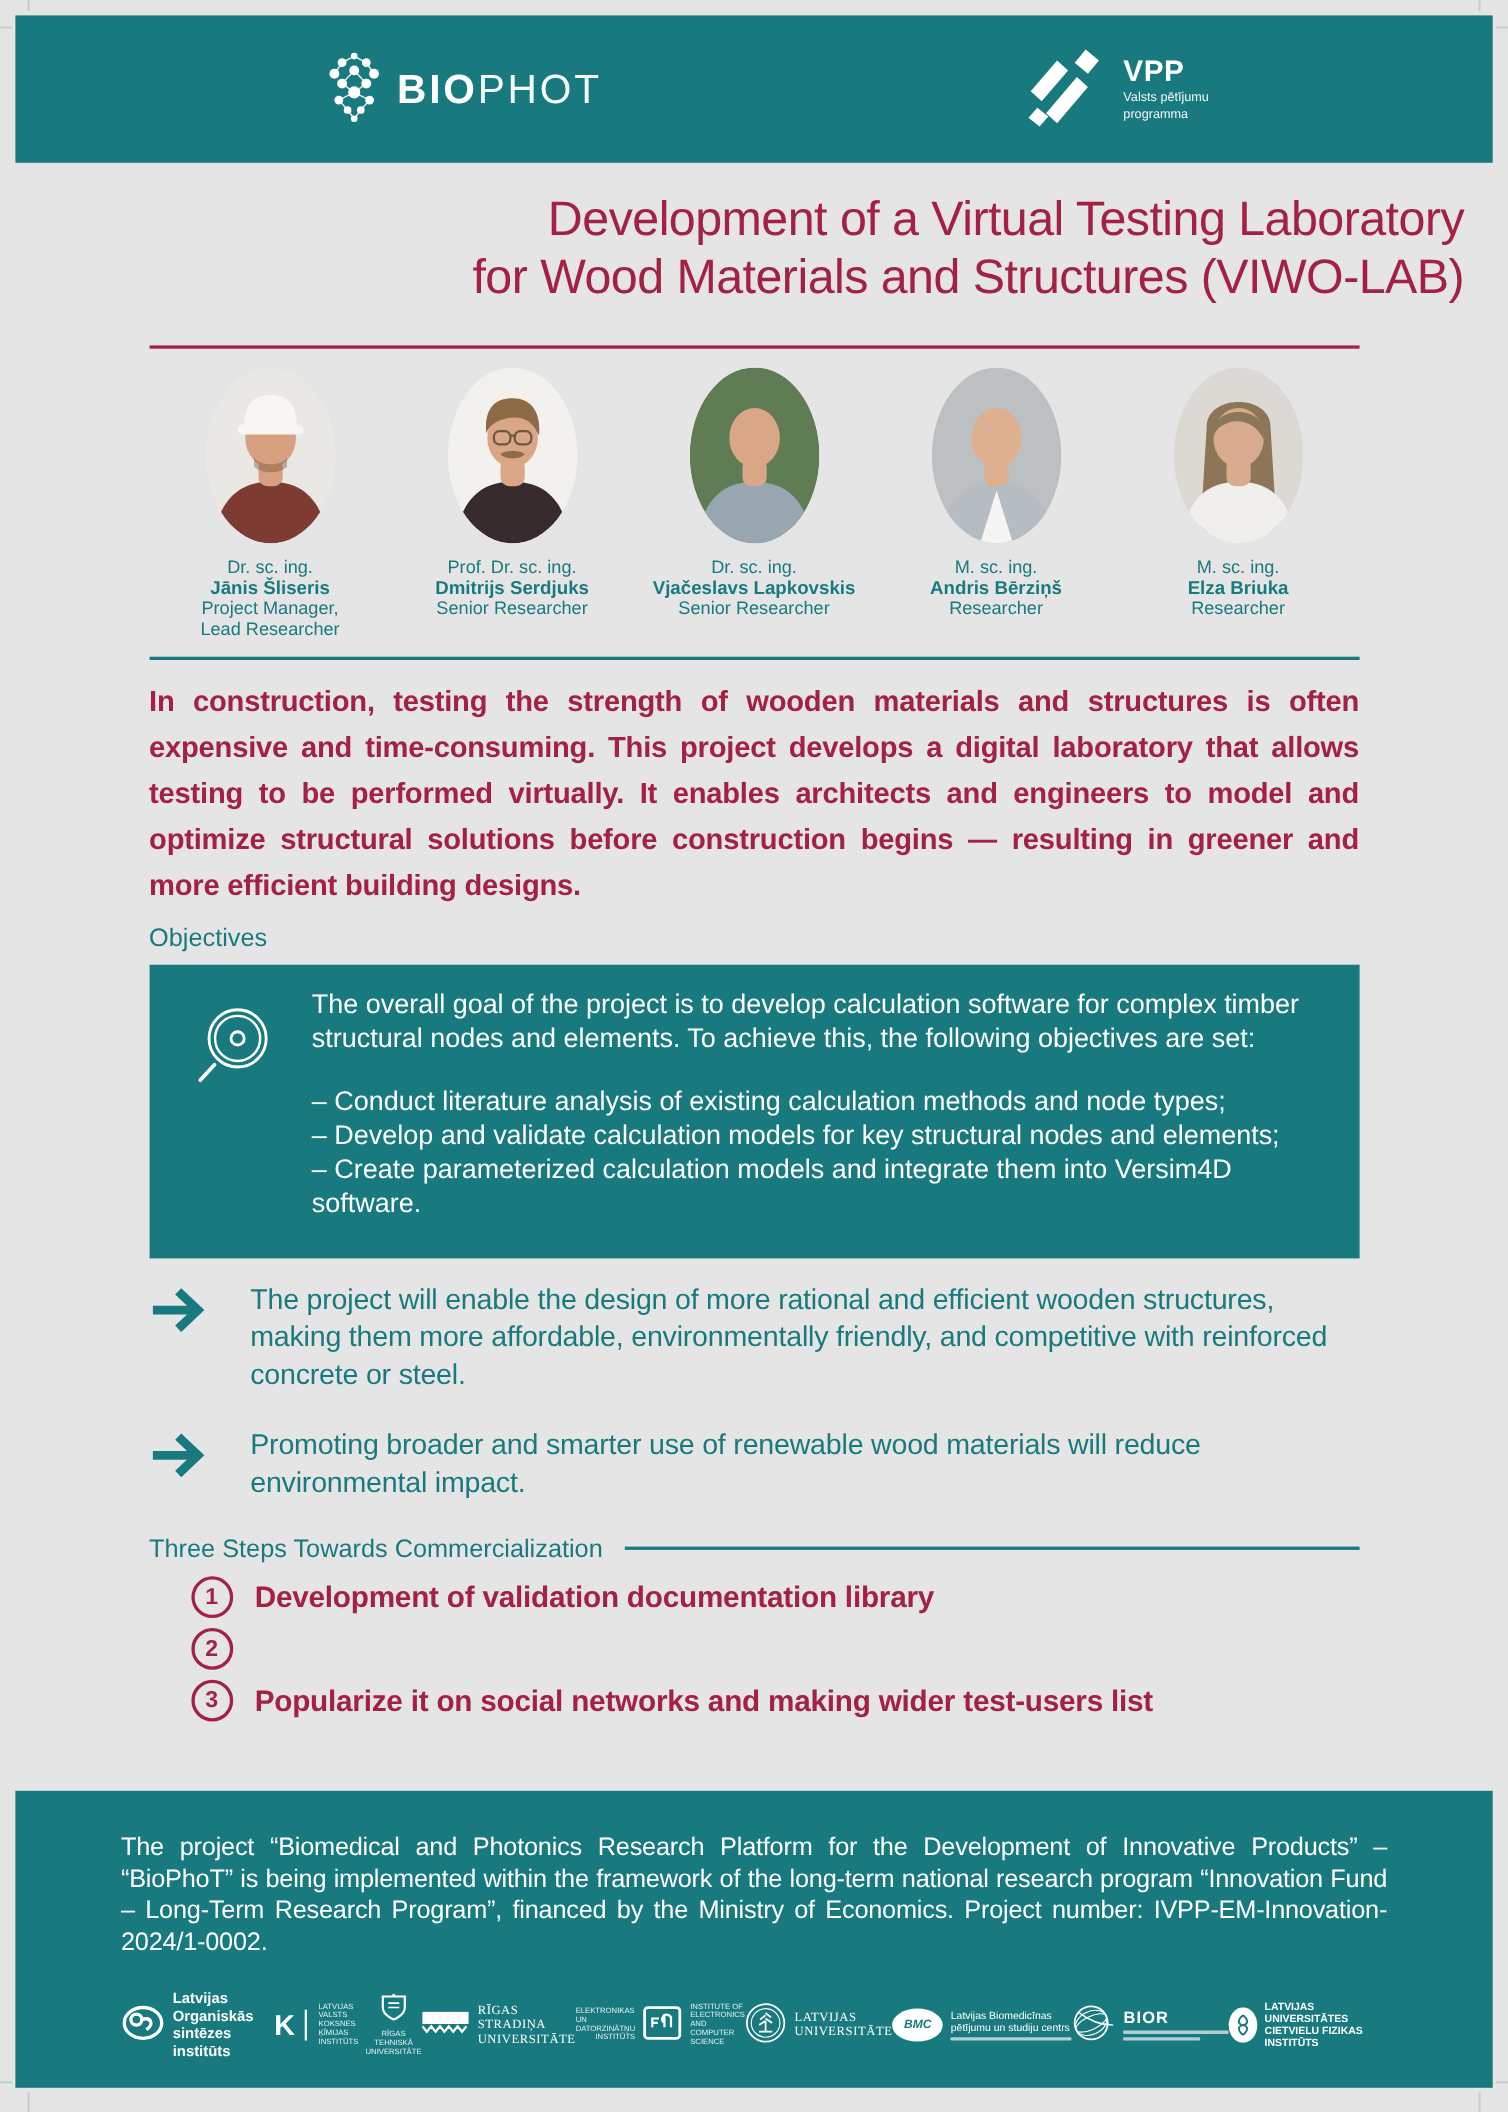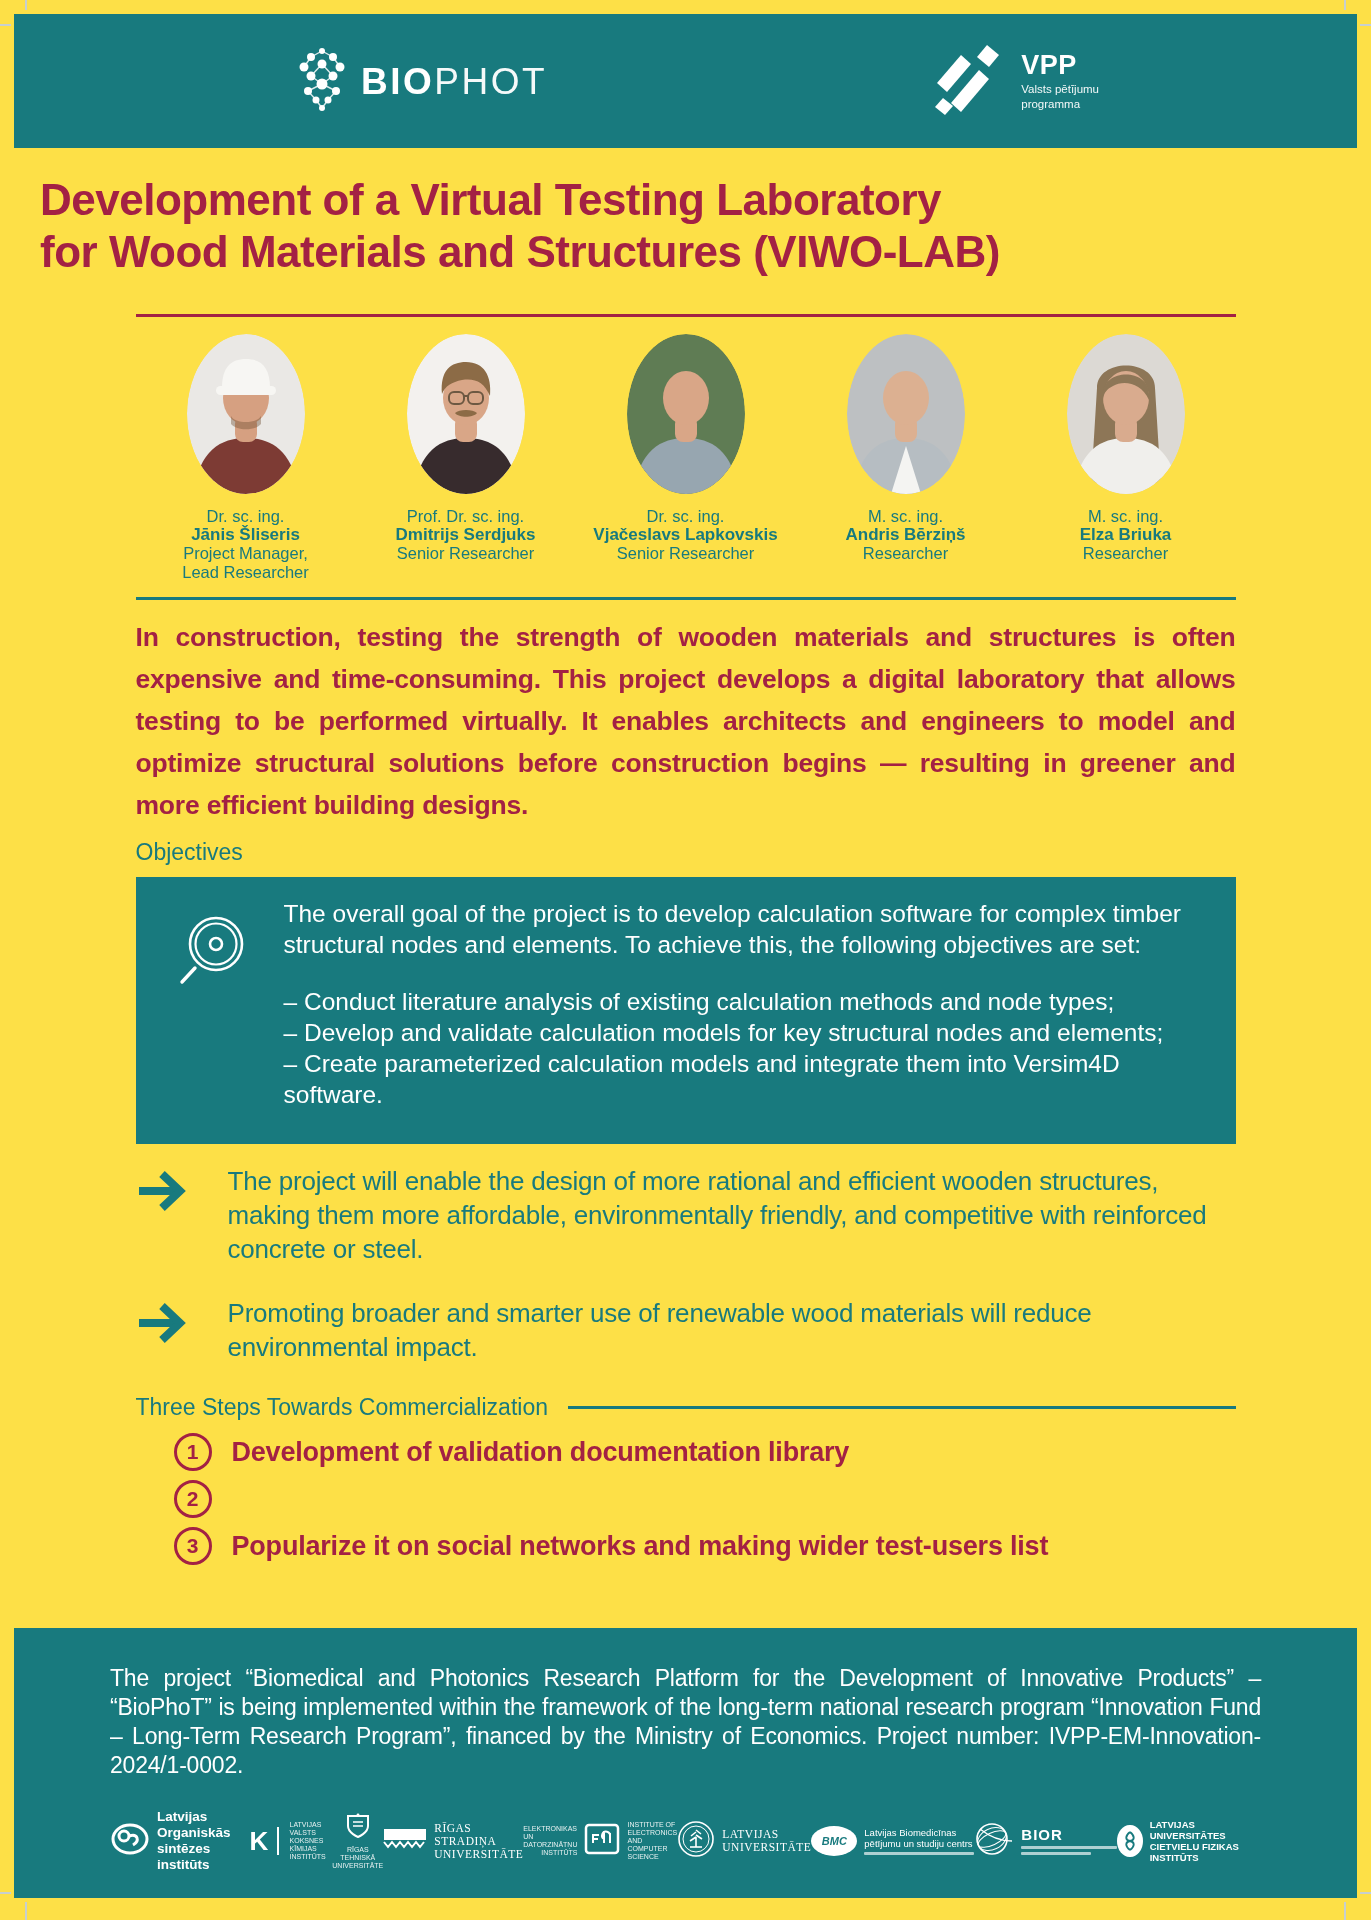--- a/index.html
+++ b/index.html
@@ -1,35 +1,35 @@
 <!DOCTYPE html>
 <html><head>
 <meta charset="utf-8">
 <style>
   html,body{margin:0;padding:0;background:#fff;}
-  .page{position:relative;width:1371px;height:1920px;background:#fde047;
+  .page{position:relative;width:1371px;height:1920px;background:#e5e5e5;
         font-family:"Liberation Sans",sans-serif;overflow:hidden;}
 
   
   .cm{position:absolute;background:#c7cfcf;}
 
   
   .header{position:relative;margin:14px 14px 0;height:134px;background:#187a7e;
           display:flex;align-items:center;}
   .biophot{display:flex;align-items:center;gap:13px;margin-left:282px;}
   .biophot-text{color:#fff;font-size:37px;letter-spacing:2.5px;line-height:1;}
   .biophot-text .b{font-weight:800;}
   .biophot-text .l{font-weight:400;opacity:.96;}
   .vpp{display:flex;align-items:center;gap:14px;margin-left:auto;margin-right:258px;justify-content:flex-end;}
   .vpp-txt{color:#fff;}
   .vpp-acr{font-size:27px;font-weight:800;line-height:1.05;letter-spacing:.5px;}
   .vpp-sub{font-size:11.5px;line-height:1.25;white-space:pre-line;opacity:.95;margin-top:3px;}
 
   
-  .title{margin:26px 40px 0;text-align:left;color:#a32144;font-weight:bold;
+  .title{margin:26px 40px 0;text-align:right;color:#a32144;font-weight:normal;
          font-size:44px;line-height:52px;letter-spacing:-.5px;}
 
   .content{width:1100px;margin:0 auto;}
   .rule{height:3px;}
   .rule-red{background:#a32144;margin-top:36px;}
   .rule-teal{background:#187a7e;margin-top:16px;}
 
   
   .team{display:flex;margin-top:17px;}
   .member{flex:1;text-align:center;}

